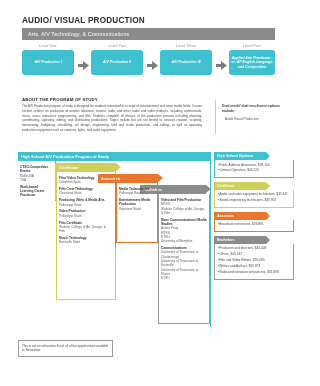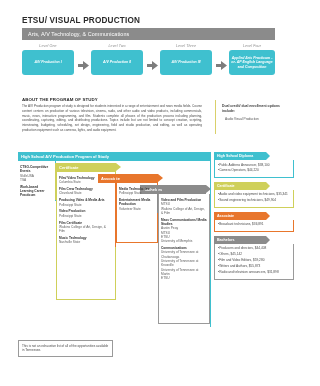--- a/index.html
+++ b/index.html
@@ -154,21 +154,21 @@
 
   .vrule{
     position:absolute;left:210px;top:152px;width:1px;height:175px;background:#3fc0cf;
   }
 </style>
 </head>
 <body>
 
 <div class="page">
 
-  <div class="title">ETSU/ VISUAL PRODUCTION</div>
+  <div class="title">AUDIO/ VISUAL PRODUCTION</div>
   <div class="cluster-bar">
     <span>Arts, A/V Technology, &amp; Communications</span>
   </div>
 
   <div class="levels">
 
     <div class="lvl-col" style="left:0px;">
       <div class="lvl-label">Level One</div>
       <div class="lvl-box">A/V Production I</div>
     </div>

